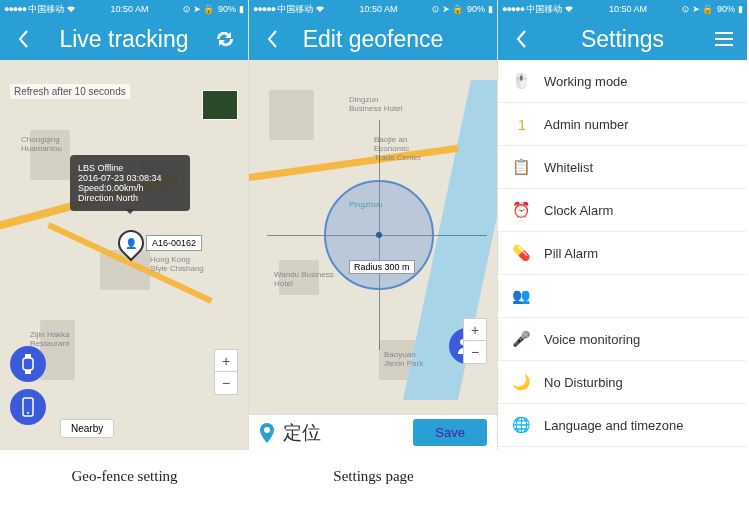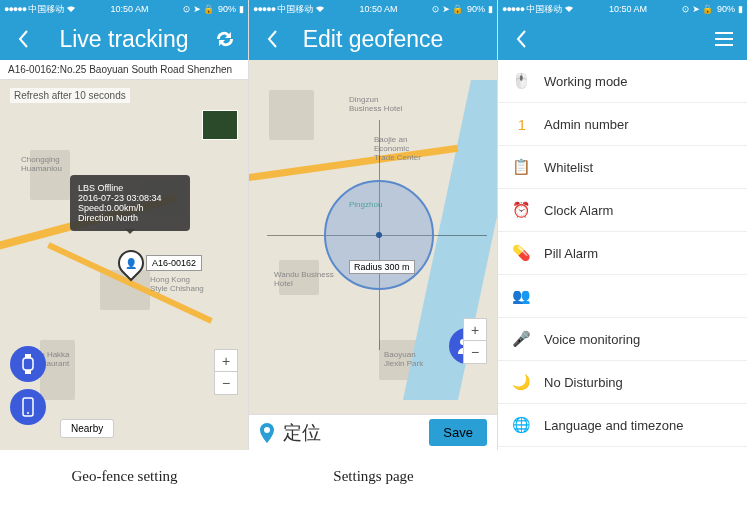--- a/index.html
+++ b/index.html
@@ -24,21 +24,21 @@
 .road2 { width: 180px; height: 6px; top: 200px; left: 40px; transform: rotate(25deg); }
 .water { position: absolute; background: #a8d4e8; }
 .building { position: absolute; background: #d4d0c4; border-radius: 2px; }
 .b1 { width: 40px; height: 50px; top: 70px; left: 30px; }
 .b2 { width: 50px; height: 40px; top: 190px; left: 100px; }
 .b3 { width: 35px; height: 60px; top: 260px; left: 40px; }
 .b4 { width: 45px; height: 35px; top: 100px; left: 140px; }
 .map-label { position: absolute; font-size: 8px; color: #888; }
 
 .info-bar { background: #fff; padding: 4px 8px; font-size: 10px; color: #333; border-bottom: 1px solid #ddd; }
-.refresh-text { position: absolute; top: 8px; left: 10px; font-size: 10px; color: #555; background: rgba(255,255,255,0.7); padding: 2px 4px; text-align: right; }
+.refresh-text { position: absolute; top: 24px; left: 10px; font-size: 10px; color: #555; background: rgba(255,255,255,0.7); padding: 2px 4px; text-align: right; }
 
 .popup { position: absolute; top: 95px; left: 70px; background: rgba(60,60,60,0.92); color: #fff; padding: 8px; border-radius: 4px; font-size: 9px; width: 120px; }
 .popup::after { content: ''; position: absolute; bottom: -8px; left: 50%; transform: translateX(-50%); border: 5px solid transparent; border-top-color: rgba(60,60,60,0.92); }
 
 .marker { position: absolute; top: 170px; left: 118px; width: 26px; height: 34px; }
 .marker-pin { width: 26px; height: 26px; background: #fff; border: 2px solid #333; border-radius: 50% 50% 50% 0; transform: rotate(-45deg); display: flex; align-items: center; justify-content: center; }
 .marker-label { position: absolute; top: 175px; left: 146px; background: #fff; border: 1px solid #999; padding: 2px 5px; font-size: 9px; }
 
 .satellite-thumb { position: absolute; top: 30px; right: 10px; width: 36px; height: 30px; background: #2a4a2a; border: 1px solid #fff; }
 
@@ -55,21 +55,21 @@
 
 .geofence-circle { position: absolute; top: 120px; left: 75px; width: 110px; height: 110px; background: rgba(100,150,220,0.35); border: 2px solid #5a8acc; border-radius: 50%; display: flex; align-items: center; justify-content: center; }
 .geofence-center { width: 6px; height: 6px; background: #2a5a9a; border-radius: 50%; position: absolute; }
 .radius-label { position: absolute; top: 200px; left: 100px; background: rgba(255,255,255,0.9); font-size: 9px; padding: 1px 4px; border: 1px solid #999; }
 .crosshair-h { position: absolute; top: 175px; left: 18px; width: 220px; height: 1px; background: rgba(0,0,0,0.4); }
 .crosshair-v { position: absolute; top: 60px; left: 130px; width: 1px; height: 230px; background: rgba(0,0,0,0.4); }
 
 .bottom-bar { height: 36px; background: #fff; border-top: 1px solid #ddd; display: flex; align-items: center; padding: 0 10px; gap: 8px; }
 .locate-icon { color: #2a9fd6; font-size: 16px; }
 .locate-text { font-size: 19px; color: #333; flex: 1; font-family: Liberation Mono, monospace; }
-.save-btn { background: #2a9fd6; color: #000000; padding: 6px 14px; border-radius: 3px; font-size: 13px; }
+.save-btn { background: #2a9fd6; color: #4c1d95; padding: 6px 22px; border-radius: 3px; font-size: 13px; }
 
 .settings-list { flex: 1; background: #fff; overflow-y: hidden; }
 .settings-item { display: flex; align-items: center; padding: 11px 14px; border-bottom: 1px solid #eee; gap: 12px; font-size: 13px; color: #333; }
 .settings-icon { width: 20px; height: 20px; display: flex; align-items: center; justify-content: center; font-size: 15px; }
 
 .captions { display: flex; width: 749px; padding-top: 18px; }
 .caption { width: 249px; text-align: center; font-size: 15px; color: #222; font-family: Georgia, serif; }
 
 svg { display: block; }
 </style>
@@ -104,21 +104,20 @@
             <path d="M9 1L2 9l7 8" stroke="#fff" stroke-width="2" fill="none"></path>
           </svg>
     </span>
     <span class="header-title">Live tracking</span>
     <span class="header-icon">
       <svg width="22" height="18" viewBox="0 0 22 18">
             <path d="M3 9a7 7 0 0112-5l2-2v6h-6l2-2a4 4 0 00-7 3m13 0a7 7 0 01-12 5l-2 2v-6h6l-2 2a4 4 0 007-3" fill="#fff"></path>
           </svg>
     </span>
   </div>
-  <div class="info-bar">A16-00162:No.25 Baoyuan South Road Shenzhen</div>
   <div class="map-area">
     <div class="map-bg">
       <div class="building b1"></div>
       <div class="building b2"></div>
       <div class="building b3"></div>
       <div class="building b4"></div>
       <div class="road road1"></div>
       <div class="road road2"></div>
       <span class="map-label" style="top:75px;left:21px">Chongqing<br>Huamanlou</span>
       <span class="map-label" style="top:270px;left:30px">Zijin Hakka<br>Restaurant</span>
@@ -249,20 +248,21 @@
       <span>90%</span>
       <span>▮</span>
     </div>
   </div>
   <div class="header">
     <span class="header-icon">
       <svg width="11" height="18" viewBox="0 0 11 18">
             <path d="M9 1L2 9l7 8" stroke="#fff" stroke-width="2" fill="none"></path>
           </svg>
     </span>
+    <span class="header-title">Settings</span>
     <span class="header-icon">
       <svg width="18" height="14" viewBox="0 0 18 14">
             <rect width="18" height="2" fill="#fff"></rect>
             <rect y="6" width="18" height="2" fill="#fff"></rect>
             <rect y="12" width="18" height="2" fill="#fff"></rect>
           </svg>
     </span>
   </div>
   <div class="settings-list" id="settings-list">
         <div class="settings-item">

